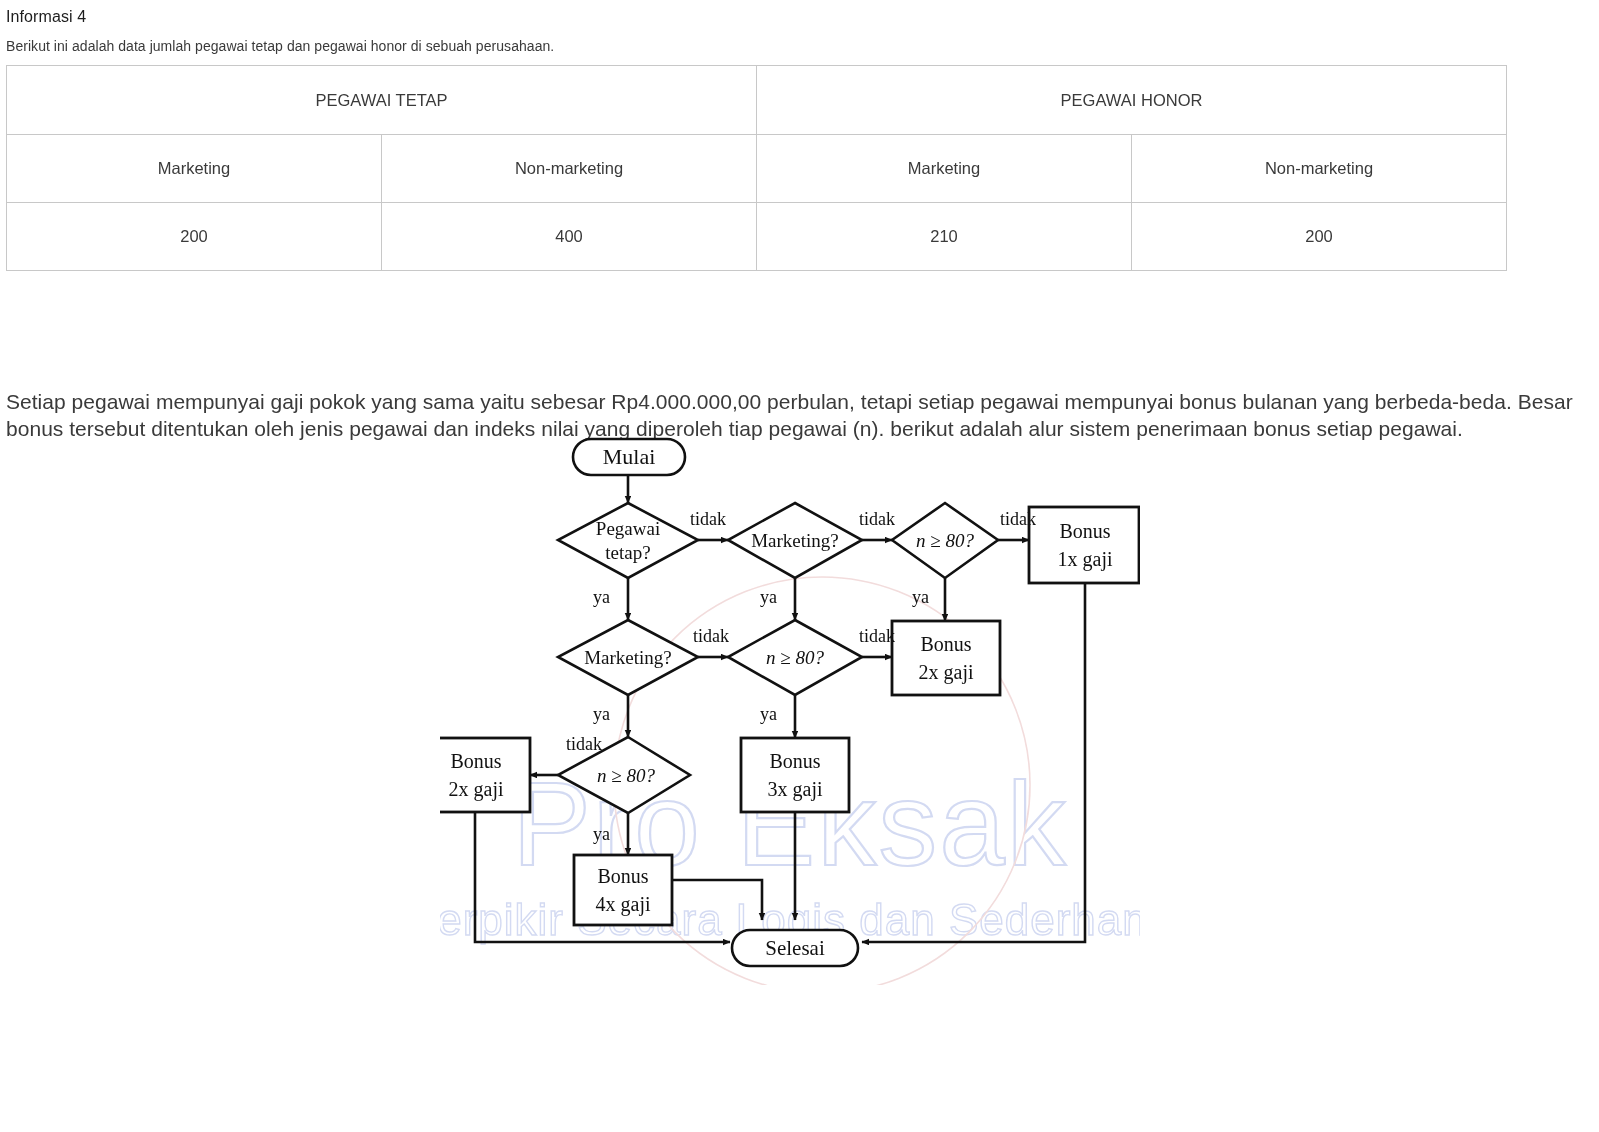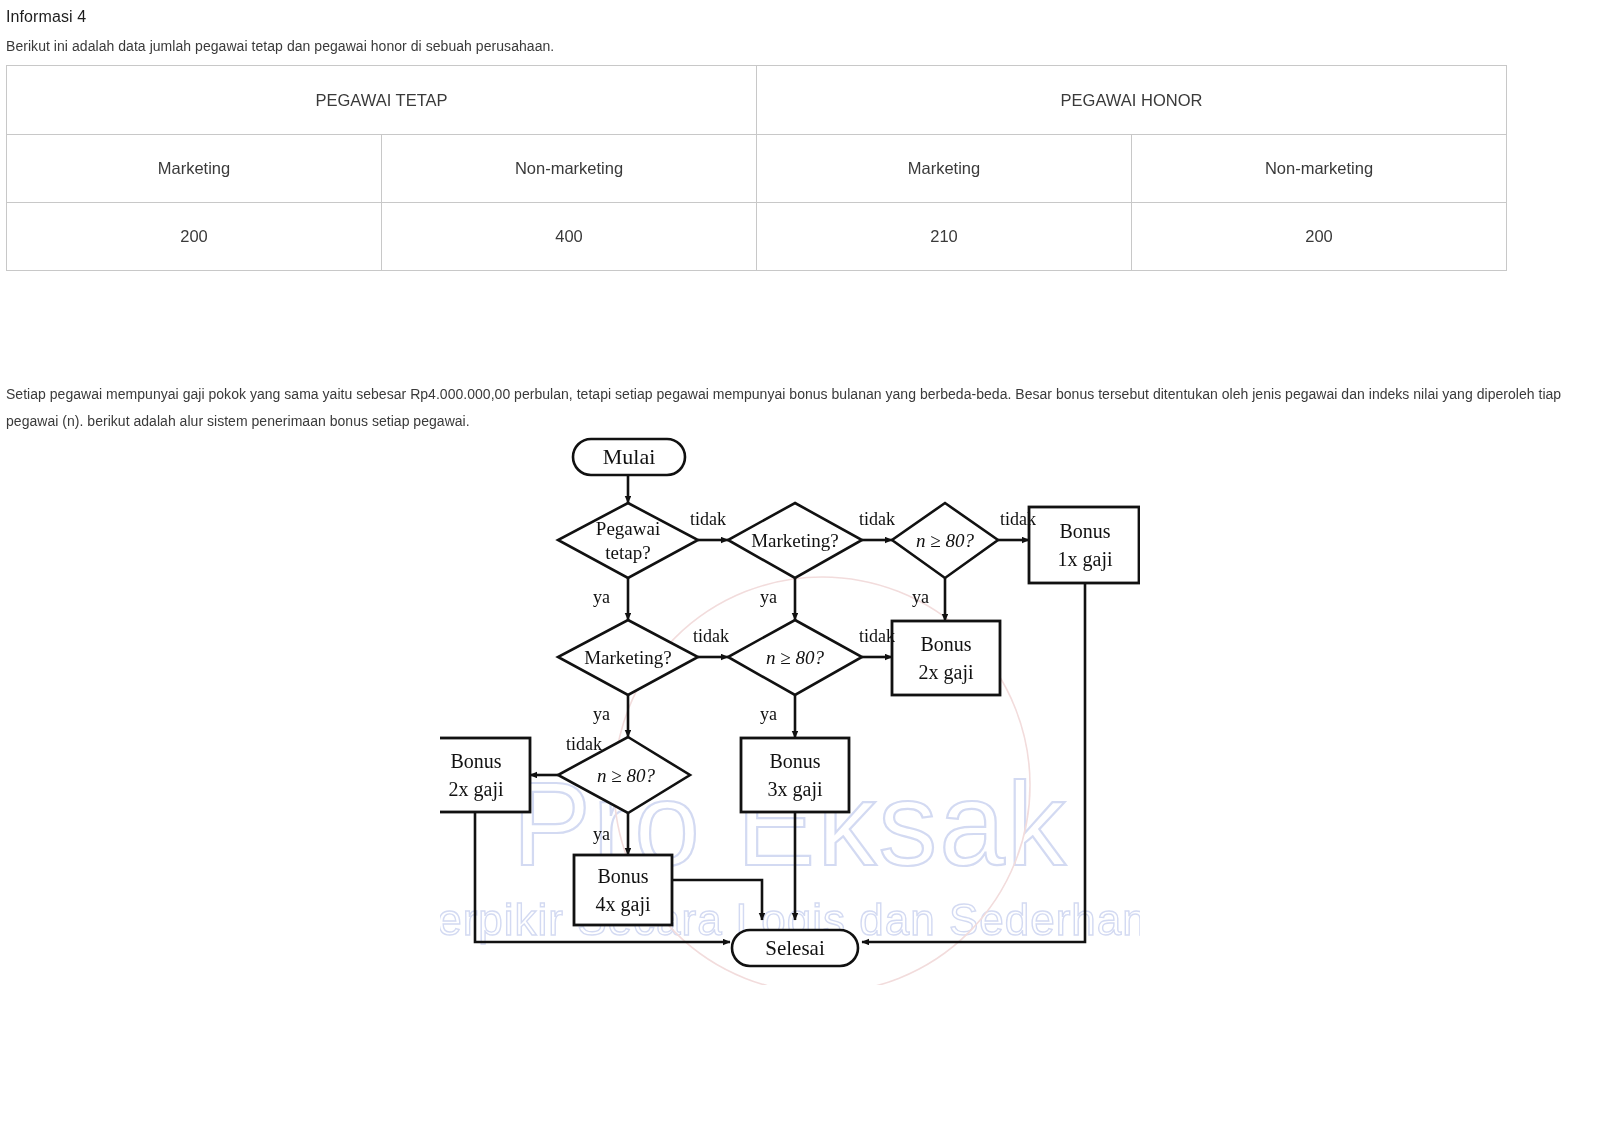--- a/index.html
+++ b/index.html
@@ -62,21 +62,21 @@
   }
   .data-table tr.group-row td { height: 69px; }
   .data-table tr.sub-row td   { height: 68px; }
   .data-table tr.value-row td { height: 68px; }
 
   
   .para {
     position: absolute;
     left: 6px;
     width: 1570px;
-    font-size: 14px;
+    font-size: 21px;
     line-height: 27px;
     color: #3a3a3a;
     letter-spacing: 0.03px;
   }
   .para-intro { top: 367px; }
   .para-question { top: 1012px; }
 
   
   .flow-wrap {
     position: absolute;

